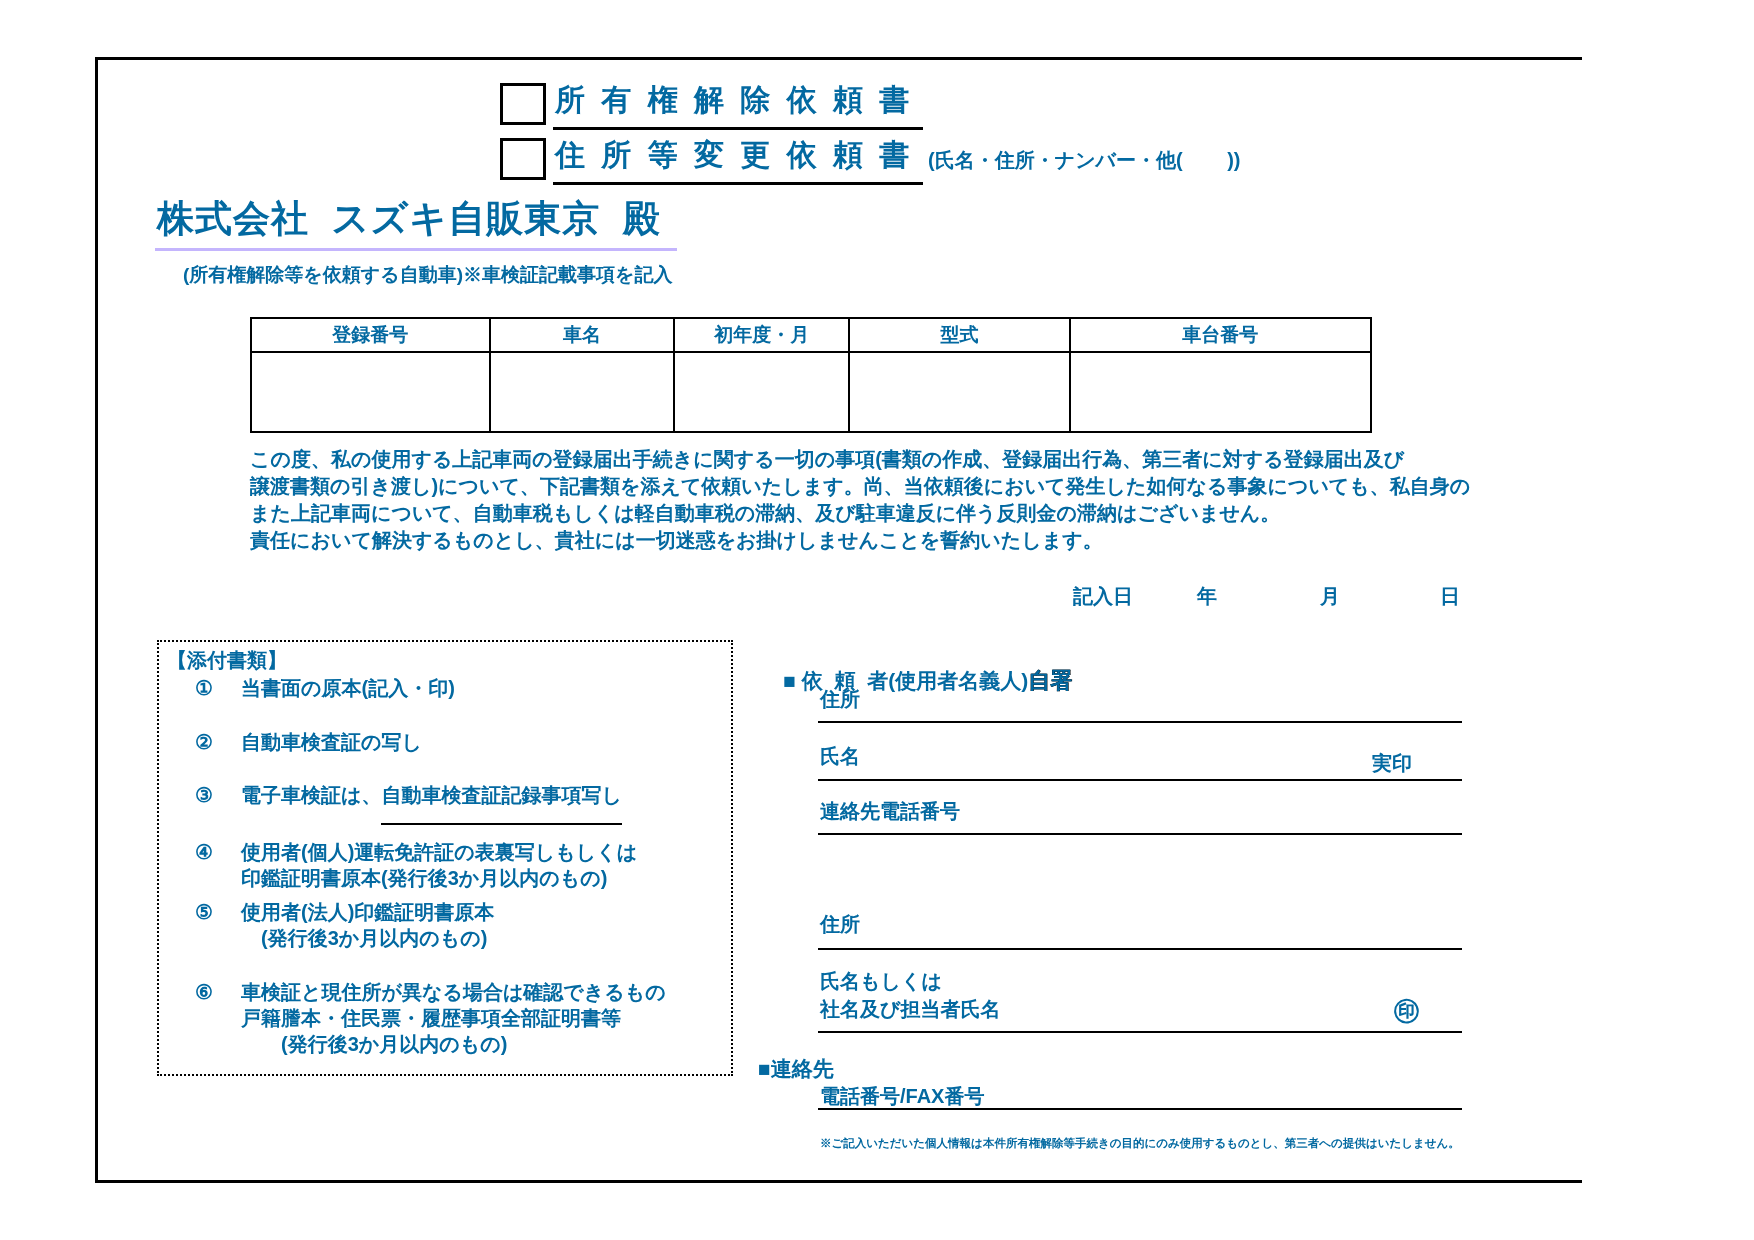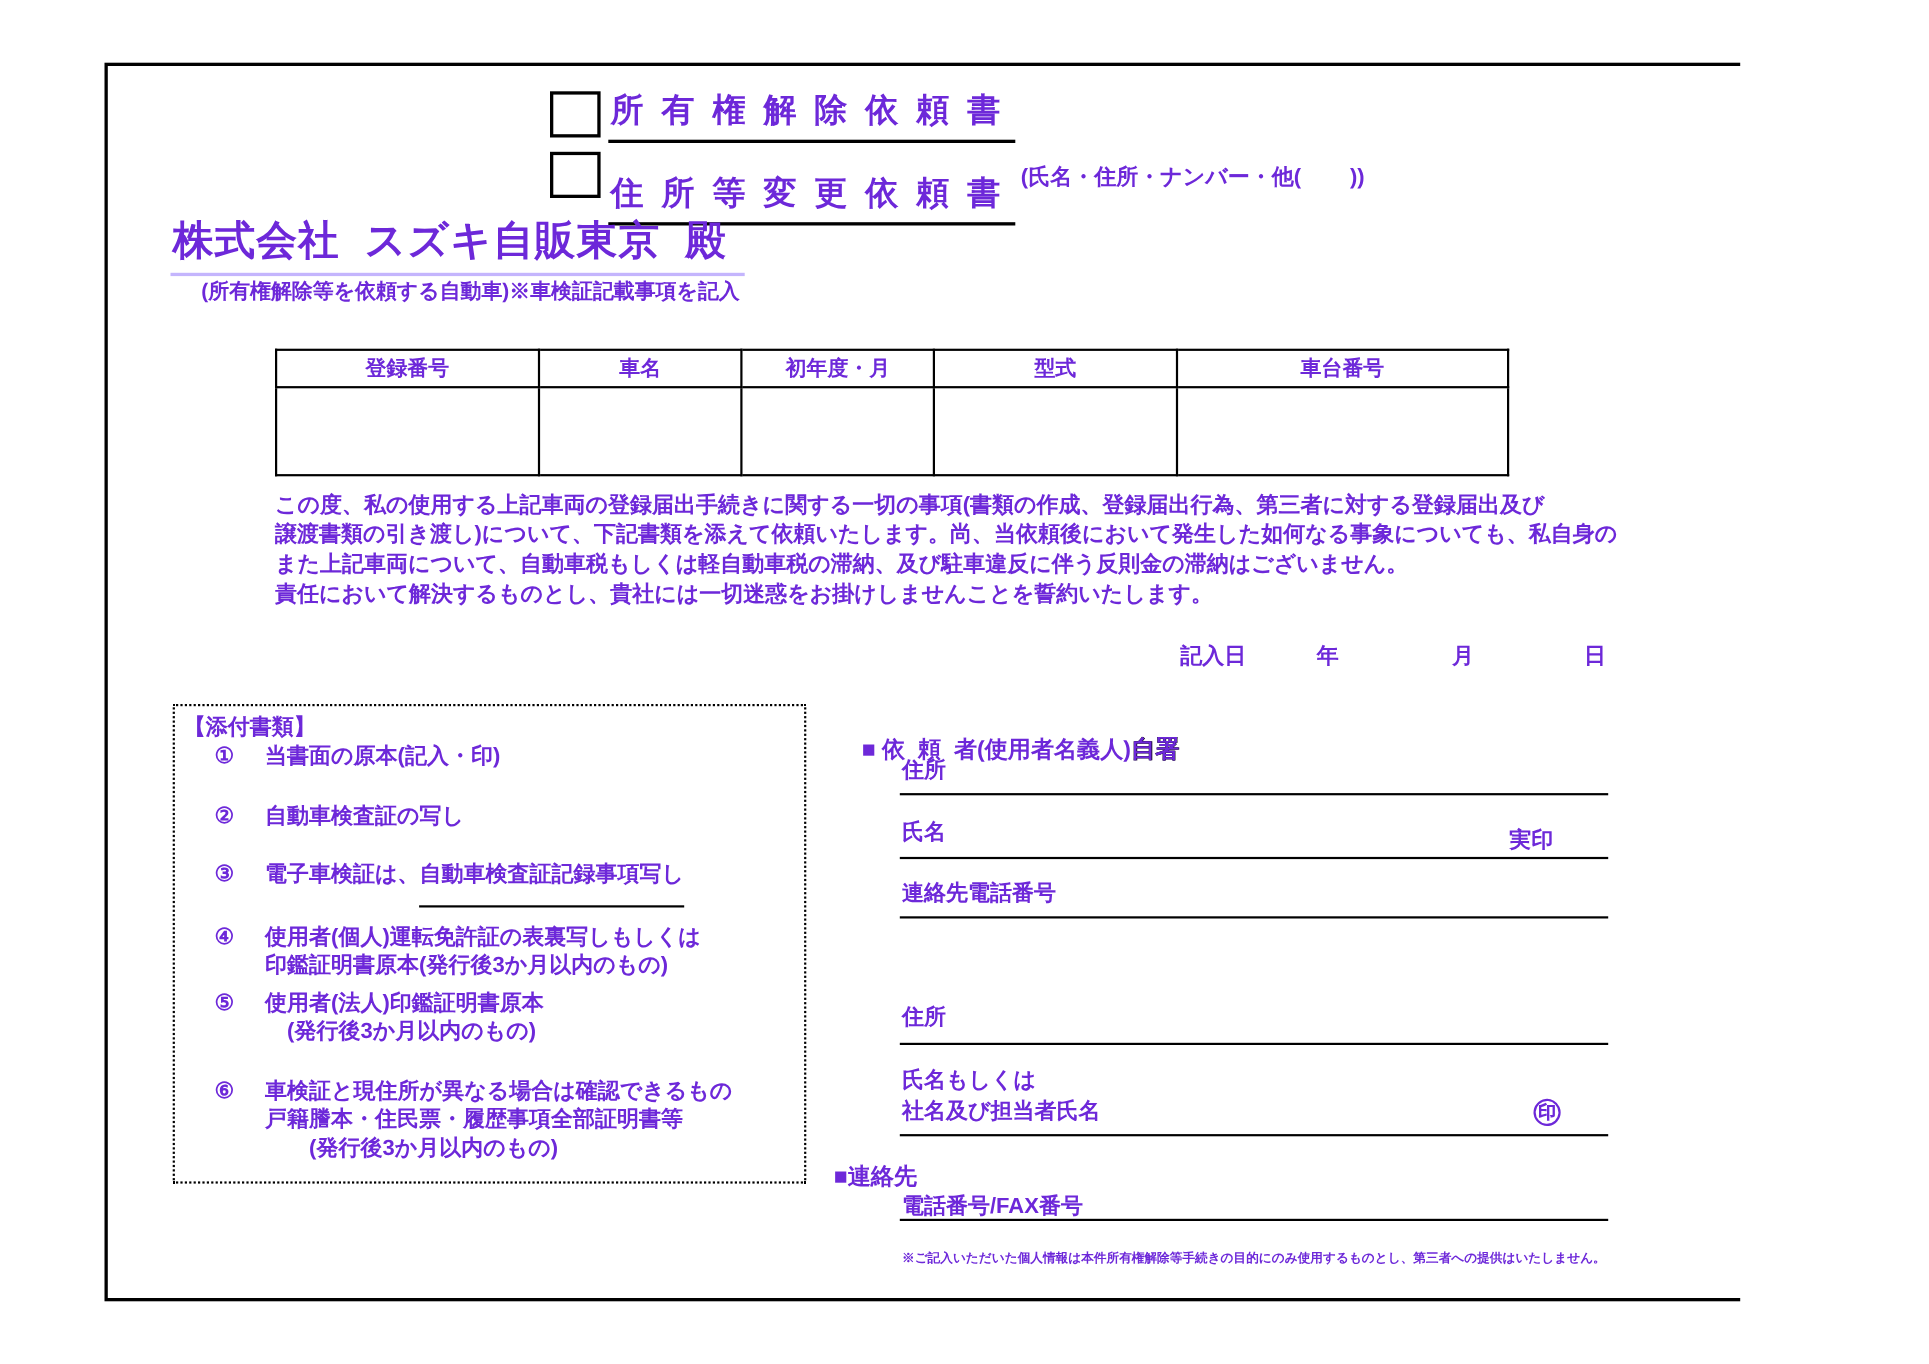--- a/index.html
+++ b/index.html
@@ -1,18 +1,18 @@
 <!DOCTYPE html>
 <html><head>
 <meta charset="utf-8">
 <style>
   html,body { margin:0; padding:0; background:#ffffff; }
   .canvas {
     position:relative; width:1582px; height:1240px; background:#ffffff;
-    font-family:"Liberation Sans", sans-serif; color:#6d28d9; font-weight:bold;
+    font-family:"Liberation Sans", sans-serif; color:#0369a1; font-weight:bold;
     overflow:hidden;
   }
   .abs { position:absolute; }
   .frame { position:absolute; left:95px; top:57px; width:1560px; height:1120px; border:3px solid #000; }
 
   
   .checkbox { position:absolute; width:40px; height:36px; border:3px solid #000; background:#fff; }
   .main-title { font-size:30px; letter-spacing:4px; border-bottom:3px solid #000; padding:0 10px 6px 2px; white-space:pre; }
   .title-suffix { font-size:20px; white-space:pre; }
 
@@ -50,26 +50,26 @@
 </head>
 <body>
 
 <div class="canvas">
   <div class="frame"></div>
 
   <div class="checkbox" style="left:500px; top:83px;"></div>
   <span class="abs main-title" style="left:553px; top:80px;">所 有 権 解 除 依 頼 書</span>
 
   <div class="checkbox" style="left:500px; top:138px;"></div>
-  <span class="abs main-title" style="left:553px; top:135px;margin-top:20px;">住 所 等 変 更 依 頼 書</span>
+  <span class="abs main-title" style="left:553px; top:135px;">住 所 等 変 更 依 頼 書</span>
   <span class="abs title-suffix" style="left:928px; top:147px;">(氏名・住所・ナンバー・他(        ))</span>
 
   <span class="abs addressee" style="left:155px; top:194px;">株式会社  スズキ自販東京  殿</span>
 
-  <span class="abs vehicle-note" style="left:183px; top:252px;">(所有権解除等を依頼する自動車)※車検証記載事項を記入</span>
+  <span class="abs vehicle-note" style="left:183px; top:262px;">(所有権解除等を依頼する自動車)※車検証記載事項を記入</span>
 
   <table class="vtable">
     <colgroup>
       <col style="width:21.3%">
         <col style="width:16.5%">
         <col style="width:15.6%">
         <col style="width:19.7%">
         <col style="width:26.9%">
     </colgroup>
     <tbody>

